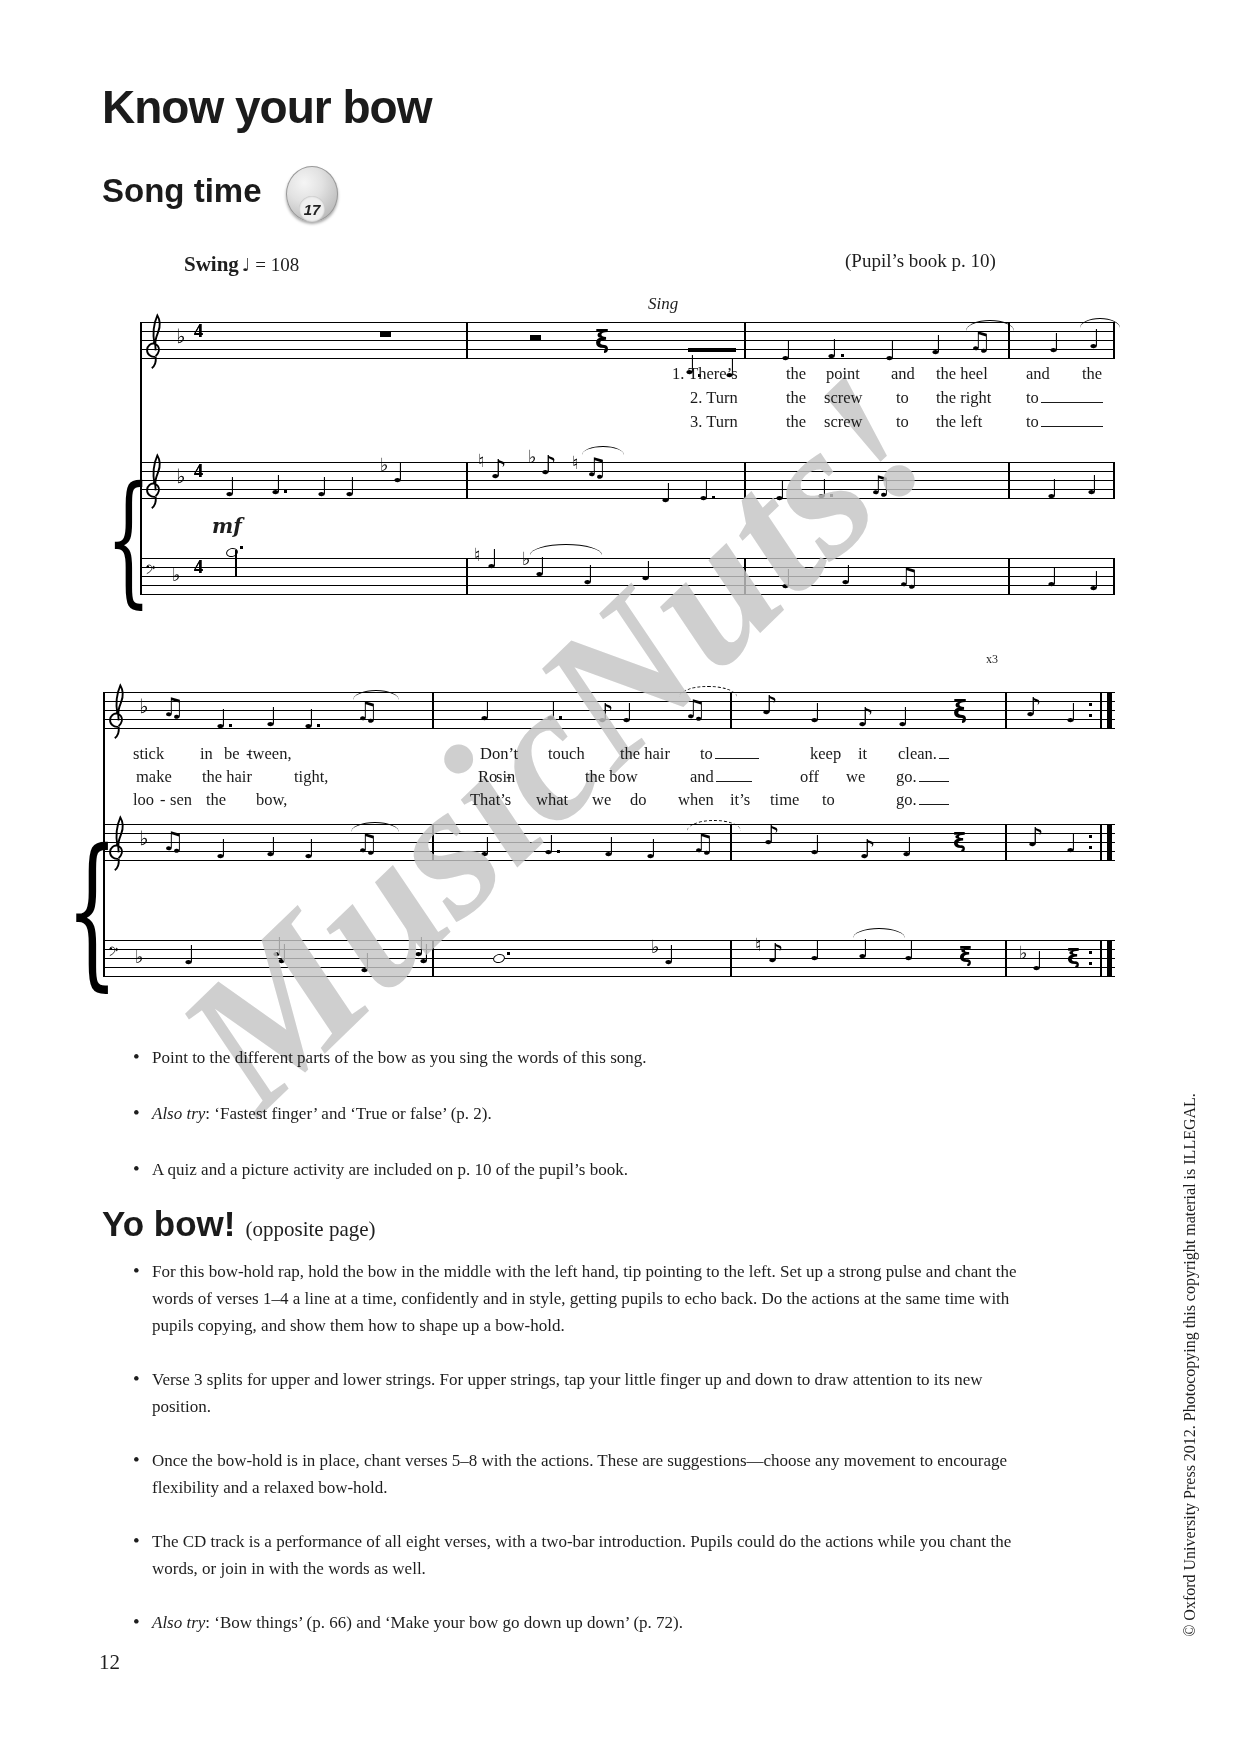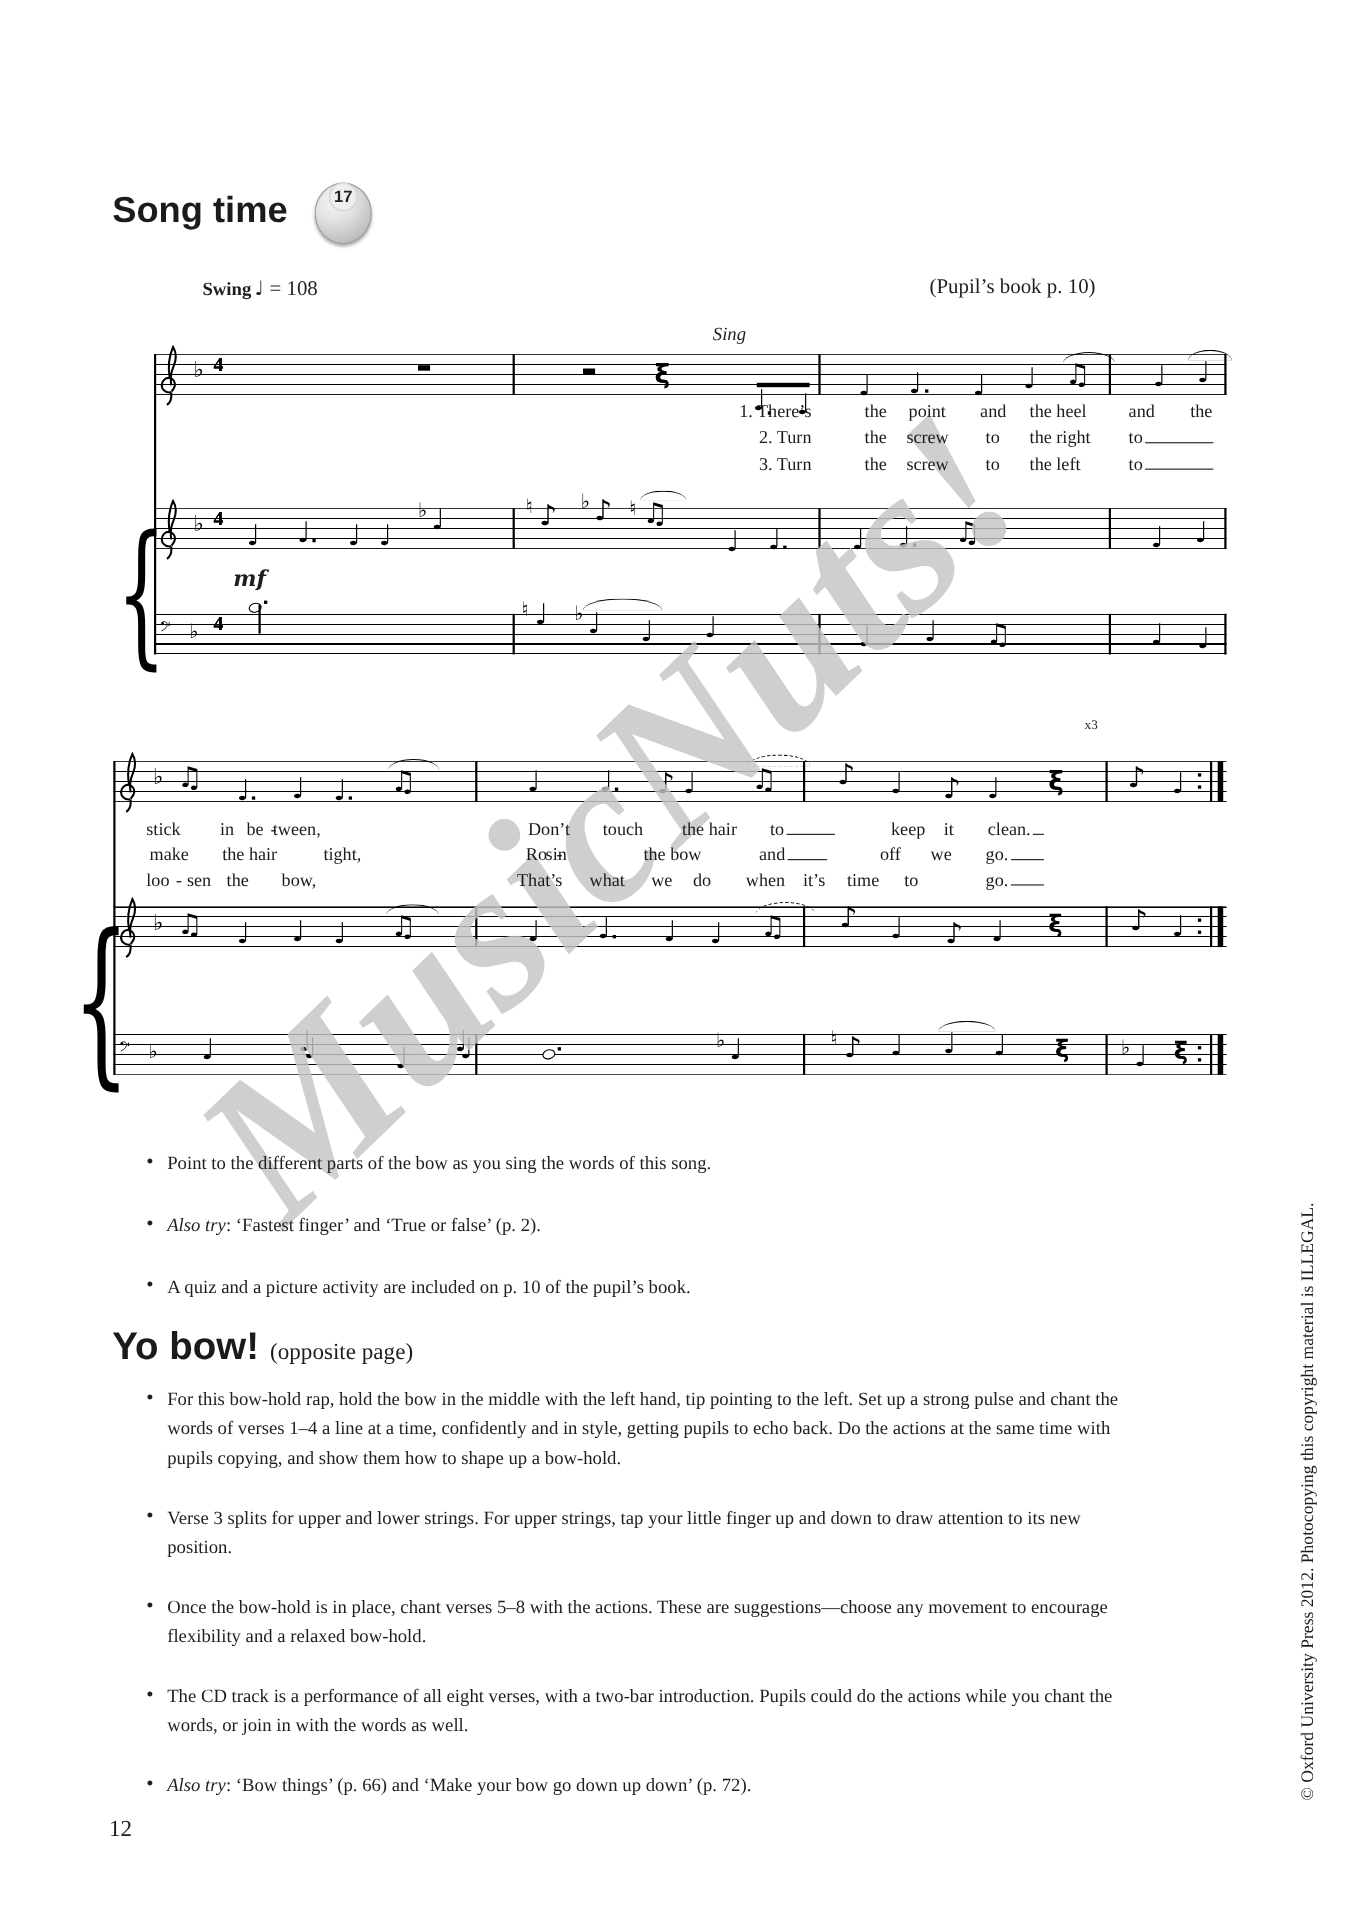--- a/index.html
+++ b/index.html
@@ -9,27 +9,27 @@
   .txt{z-index:3;}
   
   .h1{font-family:"Liberation Sans",sans-serif;font-weight:700;font-size:46px;letter-spacing:-1px;color:#1b1b1b;}
   .h2{font-family:"Liberation Sans",sans-serif;font-weight:700;font-size:33px;color:#1b1b1b;}
   .h2b{font-family:"Liberation Sans",sans-serif;font-weight:700;font-size:35px;color:#1b1b1b;}
   .sub{font-family:"Liberation Serif",serif;font-weight:400;font-size:21px;letter-spacing:0;}
   
   .cd{width:52px;height:56px;border-radius:50%;
       background:radial-gradient(circle at 35% 30%,#f5f5f5 0%,#e2e2e2 35%,#bdbdbd 75%,#a8a8a8 100%);
       box-shadow:0 2px 3px rgba(0,0,0,.35), inset 0 0 0 1px #9a9a9a;
-      display:flex;align-items:flex-start;justify-content:center;z-index:3;}
+      display:flex;align-items:flex-end;justify-content:center;z-index:3;font-style:italic;}
   .cd-inner{width:26px;height:26px;border-radius:50%;background:#efefef;box-shadow:inset 0 0 2px #999;
       display:flex;align-items:center;justify-content:center;
       font-family:"Liberation Sans",sans-serif;font-size:15px;font-weight:700;color:#222;}
   
   .tempo{display:flex;align-items:baseline;font-size:19px;}
-  .tempo b{font-size:17px;font-weight:700;}
+  .tempo b{font-size:21px;font-weight:700;}
   .tempo .nq{font-family:"DejaVu Sans",sans-serif;font-size:18px;margin:0 5px 0 3px;}
   
   .score{position:absolute;left:0;top:0;width:1240px;height:1754px;z-index:1;}
   .staff{position:absolute;height:37px;
      background-image:repeating-linear-gradient(to bottom,#000 0,#000 1px,transparent 1px,transparent 9px);
      background-size:100% 37px;background-repeat:no-repeat;}
   .staff *{position:absolute;}
   .mg{font-family:"DejaVu Sans",sans-serif;color:#000;line-height:1;}
   .mg.b{font-weight:700;}
   .mr{background:#000;}
@@ -286,20 +286,21 @@
         <span class="mg b" style="left: 964px; top: 6px; font-size: 22px;">ξ</span>
         <div class="mr" style="left: 986px; top: 11px; width: 3.2px; height: 3.2px;"></div>
         <div class="mr" style="left: 986px; top: 22px; width: 3.2px; height: 3.2px;"></div>
         <div class="mr" style="left: 997px; top: 0px; width: 1.6px; height: 37px;"></div>
         <div class="mr" style="left: 1004px; top: 0px; width: 5px; height: 37px;"></div>
       </div>
     </div>
 
   <div class="watermark">MusicNuts!</div>
 
+  <div class="abs txt h1" style="left:102px;top:80px;">Know your bow</div>
   <div class="abs txt h2" style="left:102px;top:172px;">Song time</div>
   <div class="abs cd" style="left:286px;top:166px;">
     <div class="cd-inner">17</div>
   </div>
   <div class="abs txt pupils" style="left:845px;top:250px;">(Pupil’s book p. 10)</div>
 
   <div class="abs txt tempo" style="left:184px;top:252px;">
     <b>Swing</b>
     <span class="nq">♩</span>
     <span>= 108</span>

